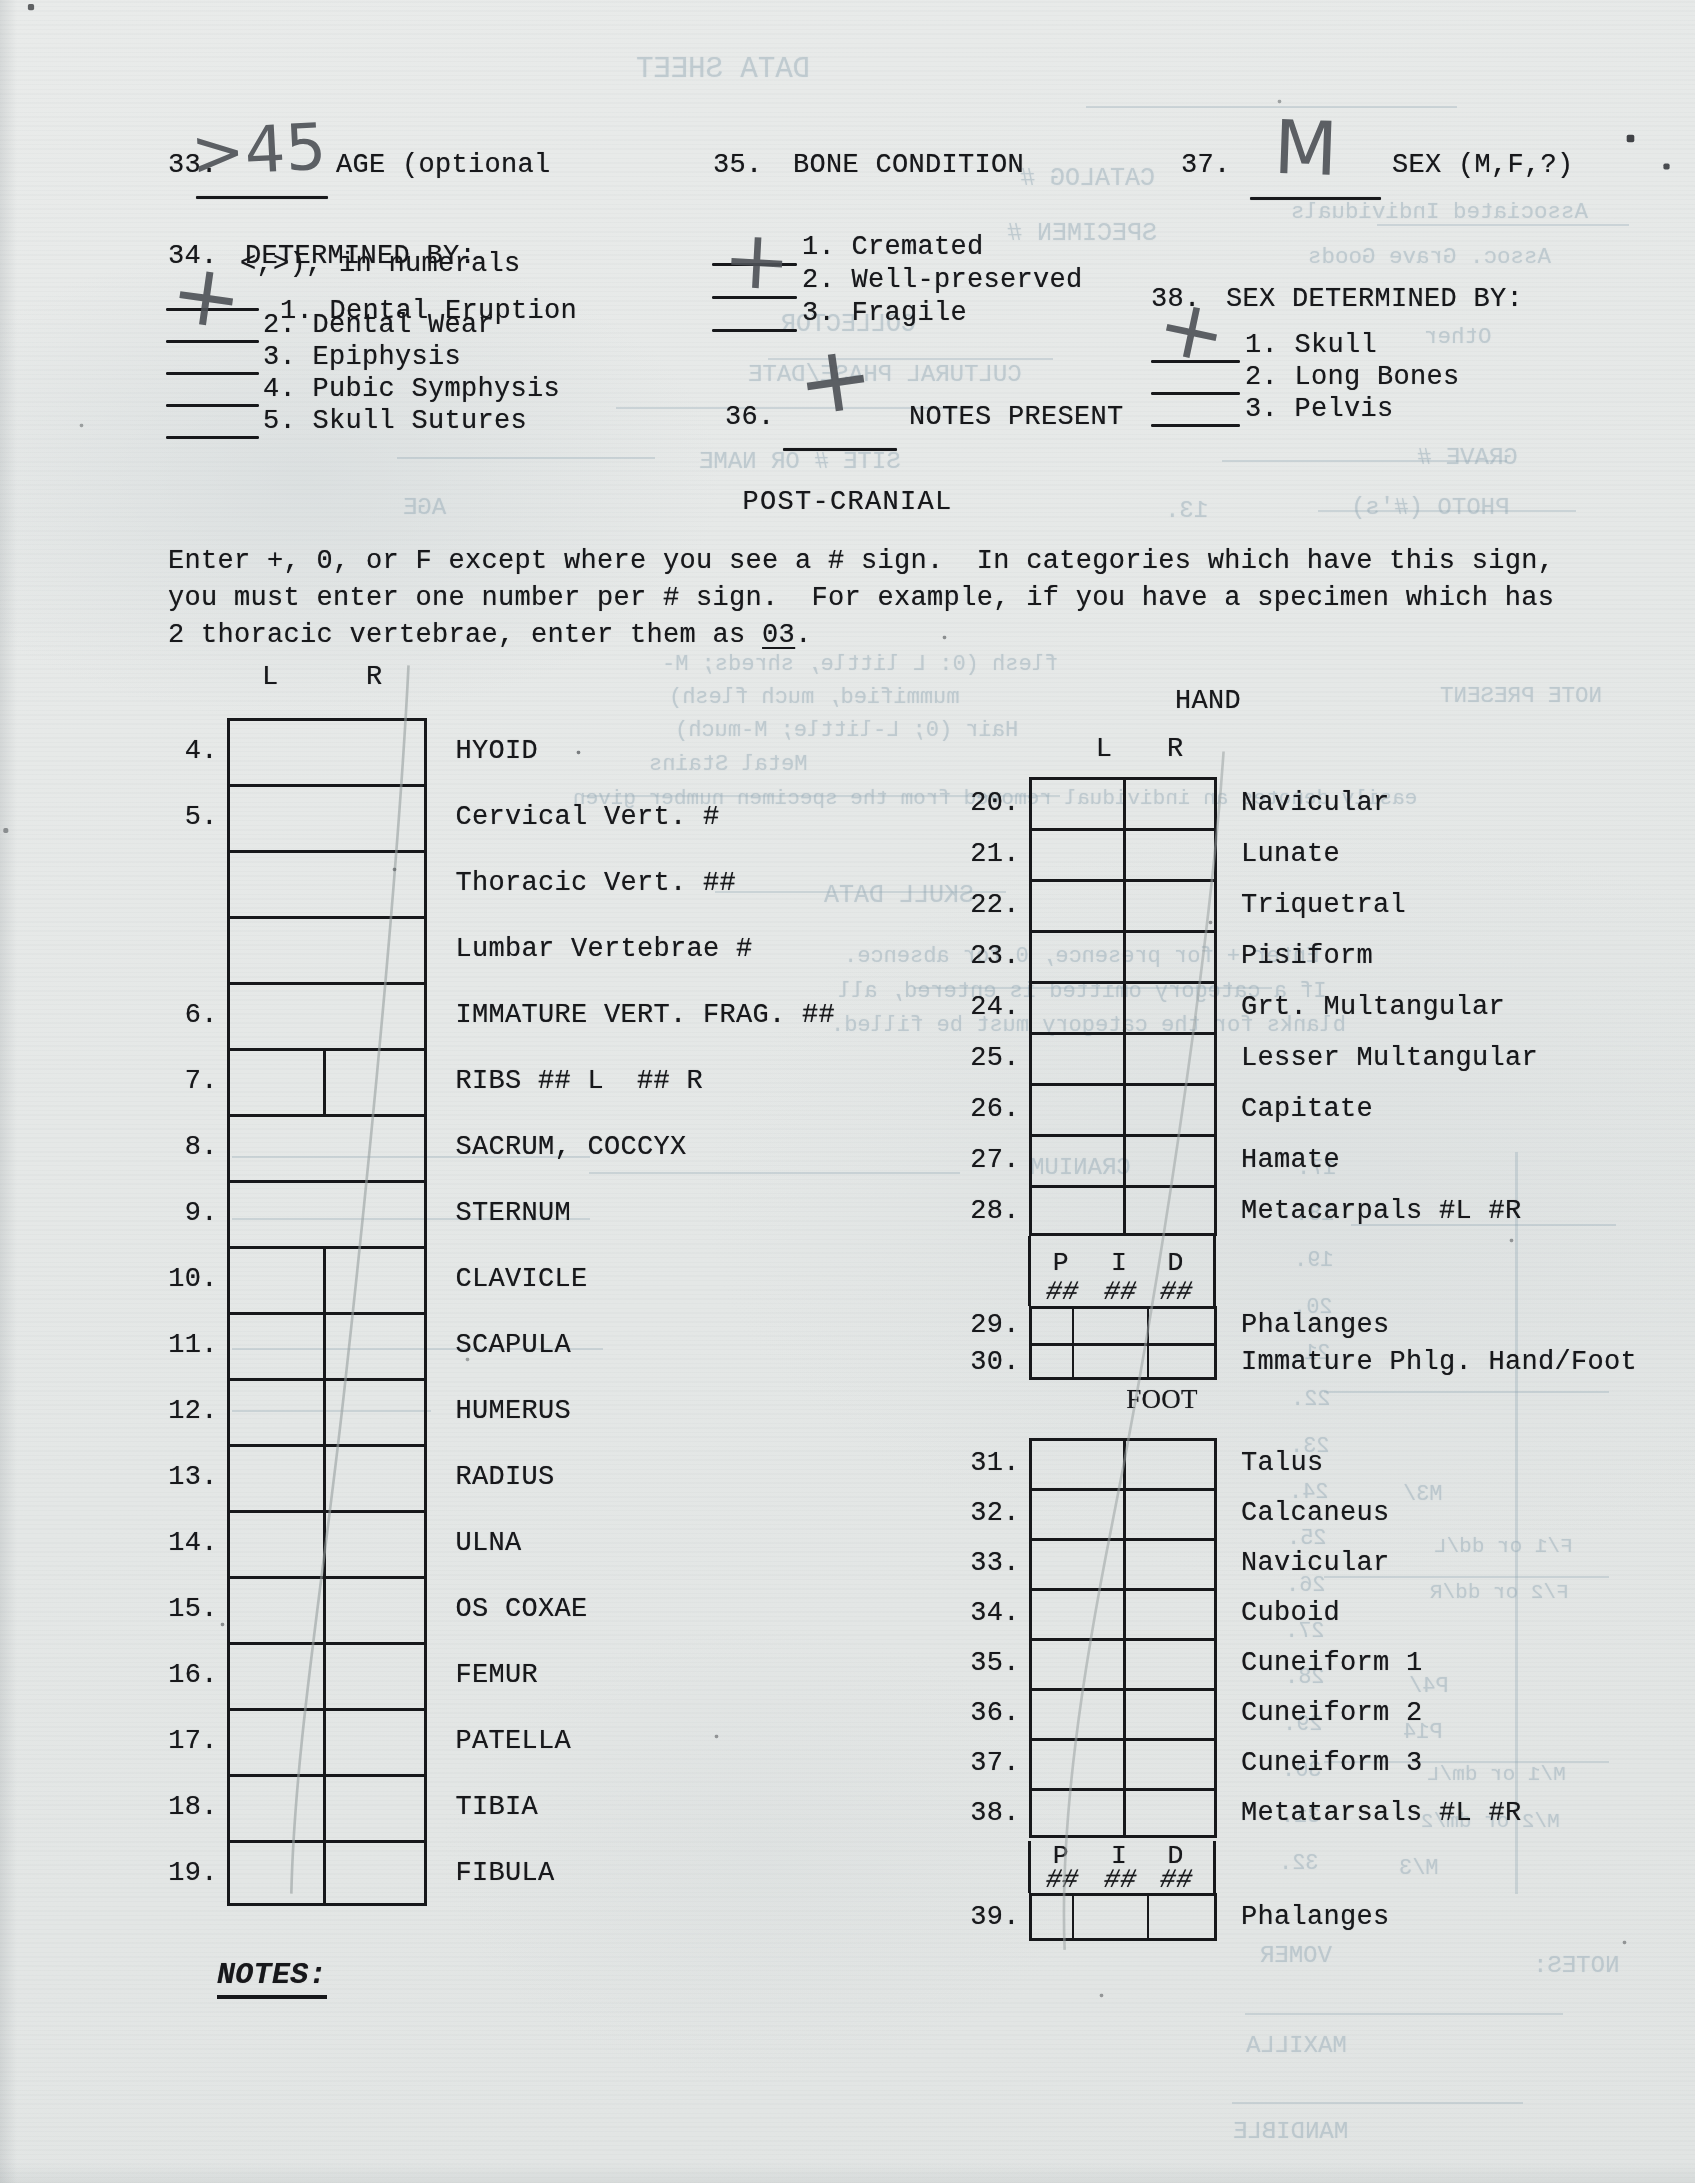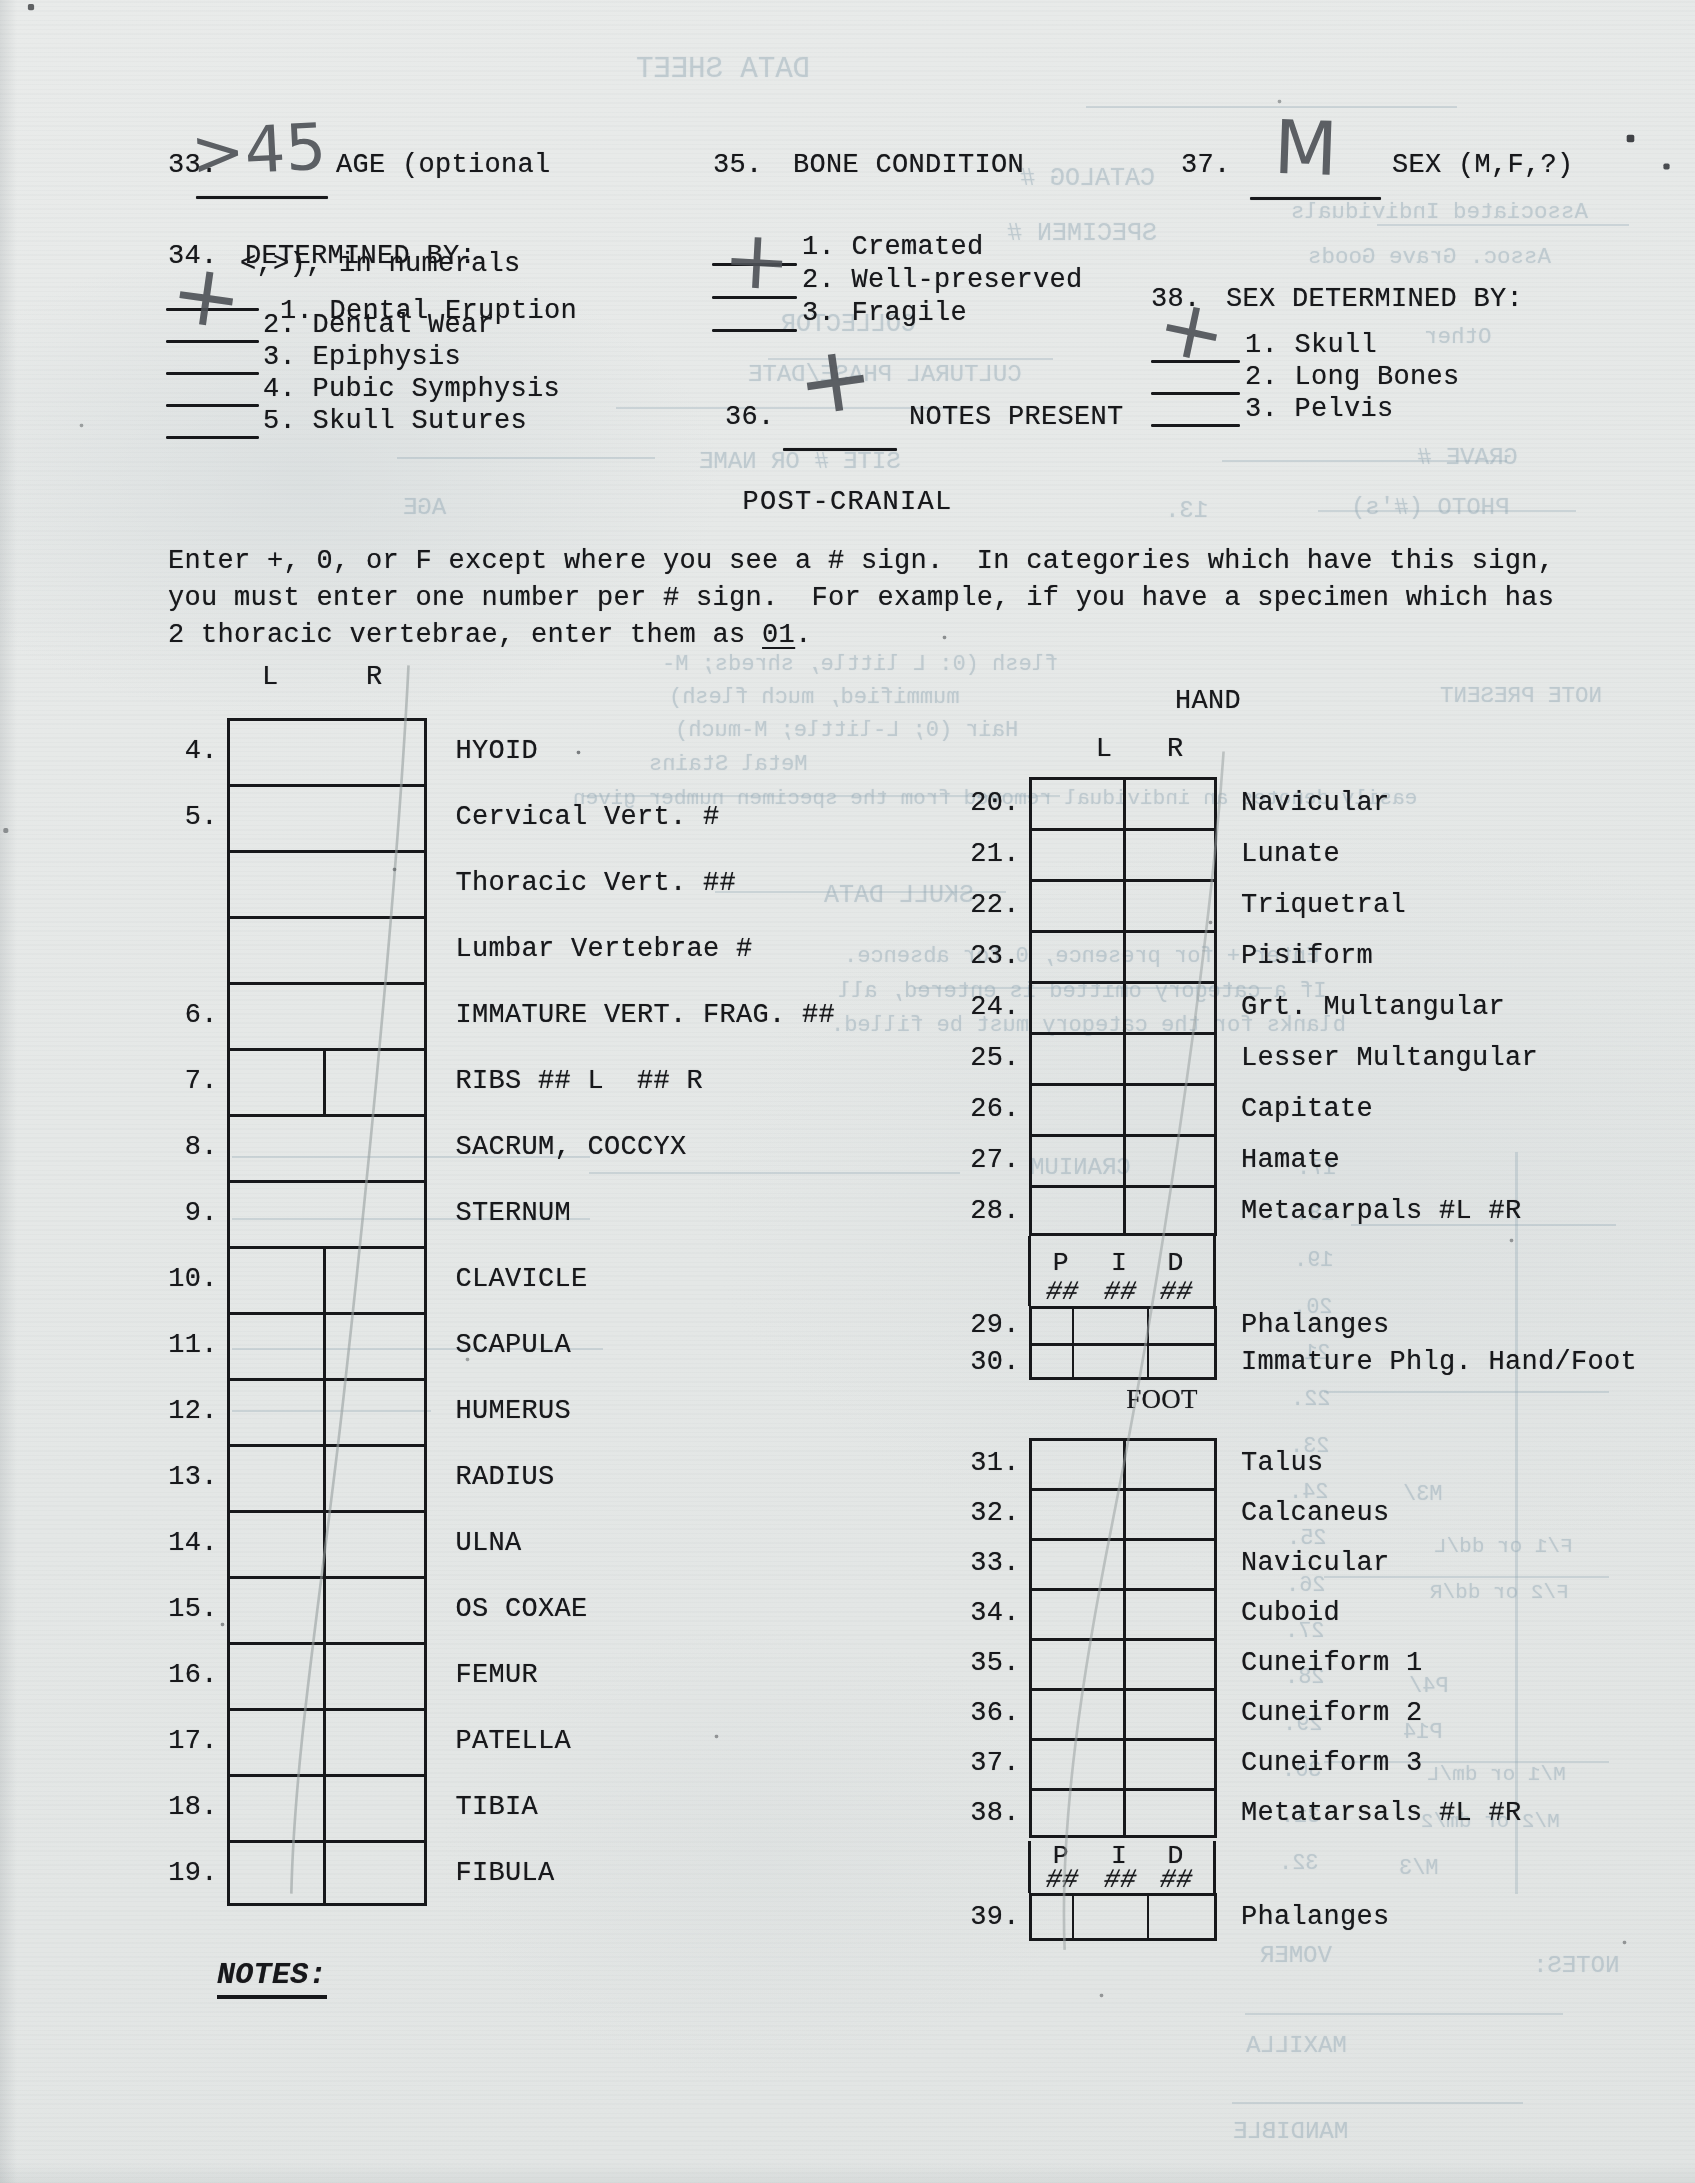--- a/index.html
+++ b/index.html
@@ -407,21 +407,21 @@
       <div class="optrow" style="height:32px;">
         <div class="blankline" style="width:89px;"></div>
         <span class="ot" style="left:94px;">3. Pelvis</span>
       </div>
     </div>
 
   <div class="t center" style="left:0;top:488px;width:1695px;letter-spacing:1.3px;">POST-CRANIAL</div>
 
   <div class="t" style="left:168px;top:547px;">Enter +, 0, or F except where you see a # sign.  In categories which have this sign,</div>
   <div class="t" style="left:168px;top:584px;">you must enter one number per # sign.  For example, if you have a specimen which has</div>
-  <div class="t" style="left:168px;top:621px;"><span>2 thoracic vertebrae, enter them as </span><span style="text-decoration:underline;text-underline-offset:5.3px;">01</span><span>.</span></div>
+  <div class="t" style="left:168px;top:621px;"><span>2 thoracic vertebrae, enter them as </span><span style="text-decoration:underline;text-underline-offset:5.3px;">03</span><span>.</span></div>
 
   <div class="lrrow" style="left:226px;top:662px;width:200px;">
     <span style="left:18%;">L</span>
     <span style="left:70%;">R</span>
   </div>
   <div class="tbl axial" style="left:159px;top:718px;">
 
       <div class="trow">
         <div class="num">4.</div>
         <div class="cellbox"></div>

